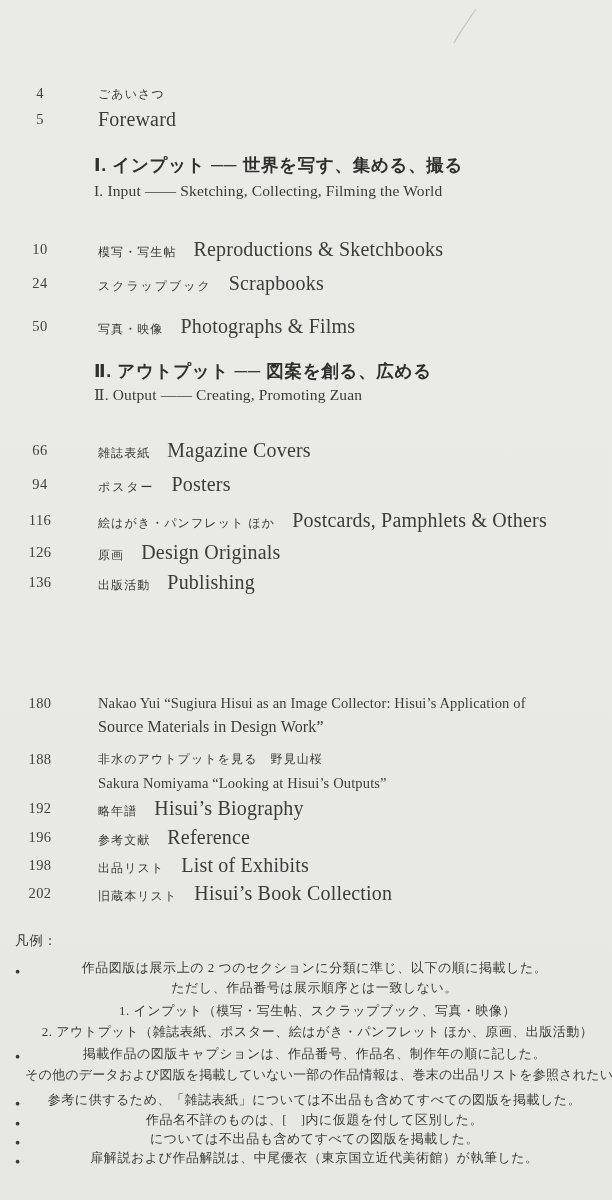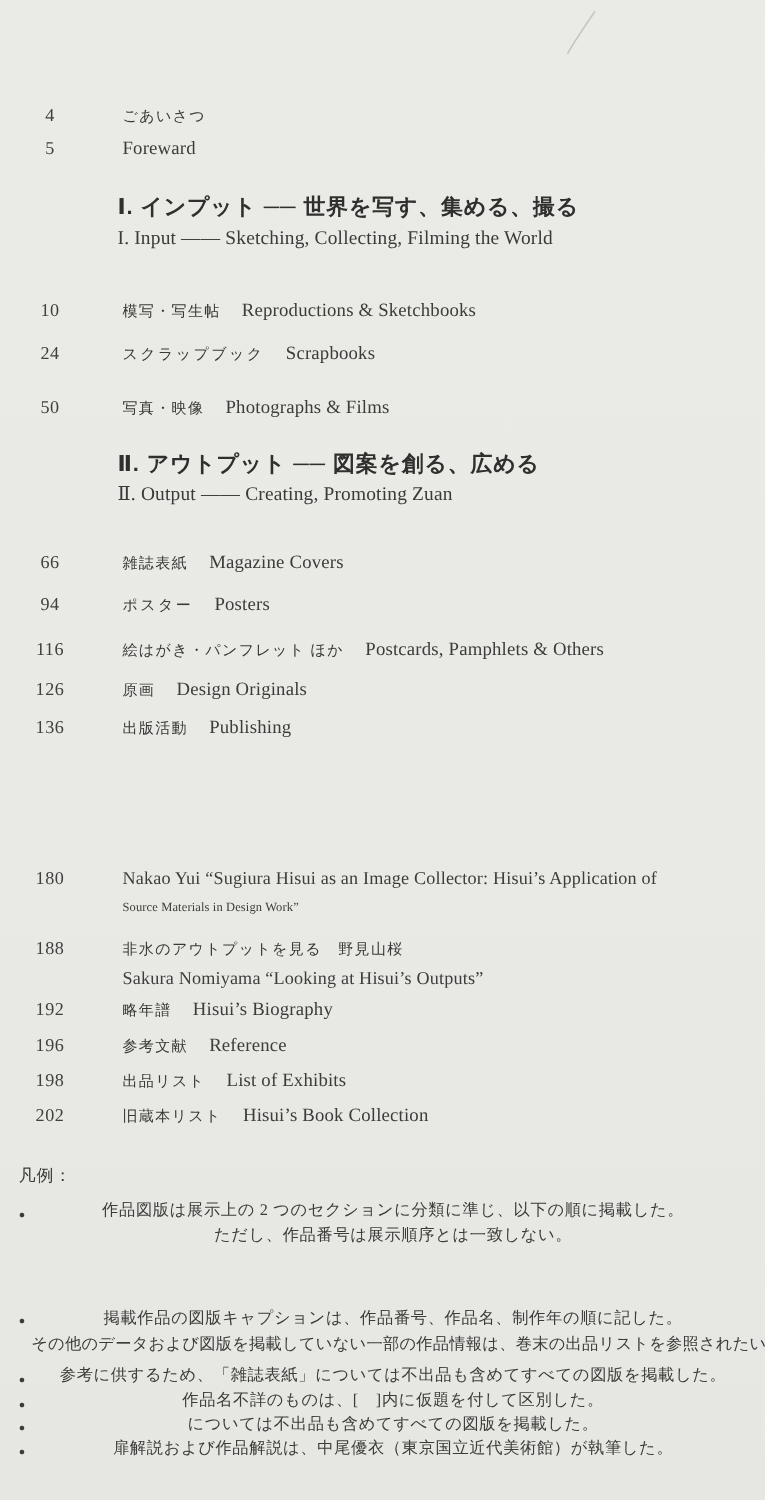--- a/index.html
+++ b/index.html
@@ -23,21 +23,21 @@
   }
   .num {
     position: absolute; left: 17px; top: 0;
     width: 46px; text-align: center;
     font-size: 14.5px; letter-spacing: 0.03em; color: #40403e;
   }
   .t-ja {
     font-size: 12px; letter-spacing: 0.09em; color: #383836;
   }
   .t-en {
-    font-size: 15px; margin-left: 13px; letter-spacing: 0.01em; color: #3c3c3a;
+    font-size: 20px; margin-left: 13px; letter-spacing: 0.01em; color: #3c3c3a;
   }
   .sec {
     position: absolute; left: 94px; right: 10px; white-space: nowrap;
   }
   .sec-ja {
     font-family: "Liberation Sans", "DejaVu Sans", sans-serif;
     font-weight: bold; font-size: 17.5px; letter-spacing: 0.04em; color: #2f2f2d;
   }
   .sec-en {
     font-size: 15.5px; color: #3a3a38; letter-spacing: 0.01em;
@@ -135,21 +135,21 @@
   </div>
   <div class="row" style="top:572px">
     <span class="num">136</span>
     <span class="t-ja">出版活動</span>
     <span class="t-en">Publishing</span>
   </div>
 
   <div class="row essay lh23" style="top:692px">
     <span class="num">180</span>
     <span class="l t-en" style="margin-left:0;font-size:14.5px">Nakao Yui “Sugiura Hisui as an Image Collector: Hisui’s Application of</span>
-    <span class="l t-en" style="margin-left:0;font-size:10px">Source Materials in Design Work”</span>
+    <span class="l t-en" style="margin-left:0;font-size:16px">Source Materials in Design Work”</span>
   </div>
   <div class="row essay" style="top:747px">
     <span class="num">188</span>
     <span class="l t-ja">非水のアウトプットを見る　野見山桜</span>
     <span class="l t-en" style="margin-left:0;font-size:14.5px">Sakura Nomiyama “Looking at Hisui’s Outputs”</span>
   </div>
 
   <div class="row" style="top:798px">
     <span class="num">192</span>
     <span class="t-ja">略年譜</span>
@@ -172,20 +172,24 @@
   </div>
 
   <div class="legend-title">凡例：</div>
 
   <div class="lg" style="top:958px">
     <span class="bullet">●</span>
     <span class="l">作品図版は展示上の 2 つのセクションに分類に準じ、以下の順に掲載した。</span>
     <span class="l">ただし、作品番号は展示順序とは一致しない。</span>
   </div>
 
+  <div class="lg lg-num" style="top:1000px">
+    <span class="l">1. インプット（模写・写生帖、スクラップブック、写真・映像）</span>
+    <span class="l">2. アウトプット（雑誌表紙、ポスター、絵はがき・パンフレット ほか、原画、出版活動）</span>
+  </div>
 
   <div class="lg lh21" style="top:1043px">
     <span class="bullet">●</span>
     <span class="l">掲載作品の図版キャプションは、作品番号、作品名、制作年の順に記した。</span>
     <span class="l" style="letter-spacing:0.015em">その他のデータおよび図版を掲載していない一部の作品情報は、巻末の出品リストを参照されたい。</span>
   </div>
 
   <div class="lg" style="top:1090px">
     <span class="bullet">●</span>
     <span class="l">参考に供するため、「雑誌表紙」については不出品も含めてすべての図版を掲載した。</span>

